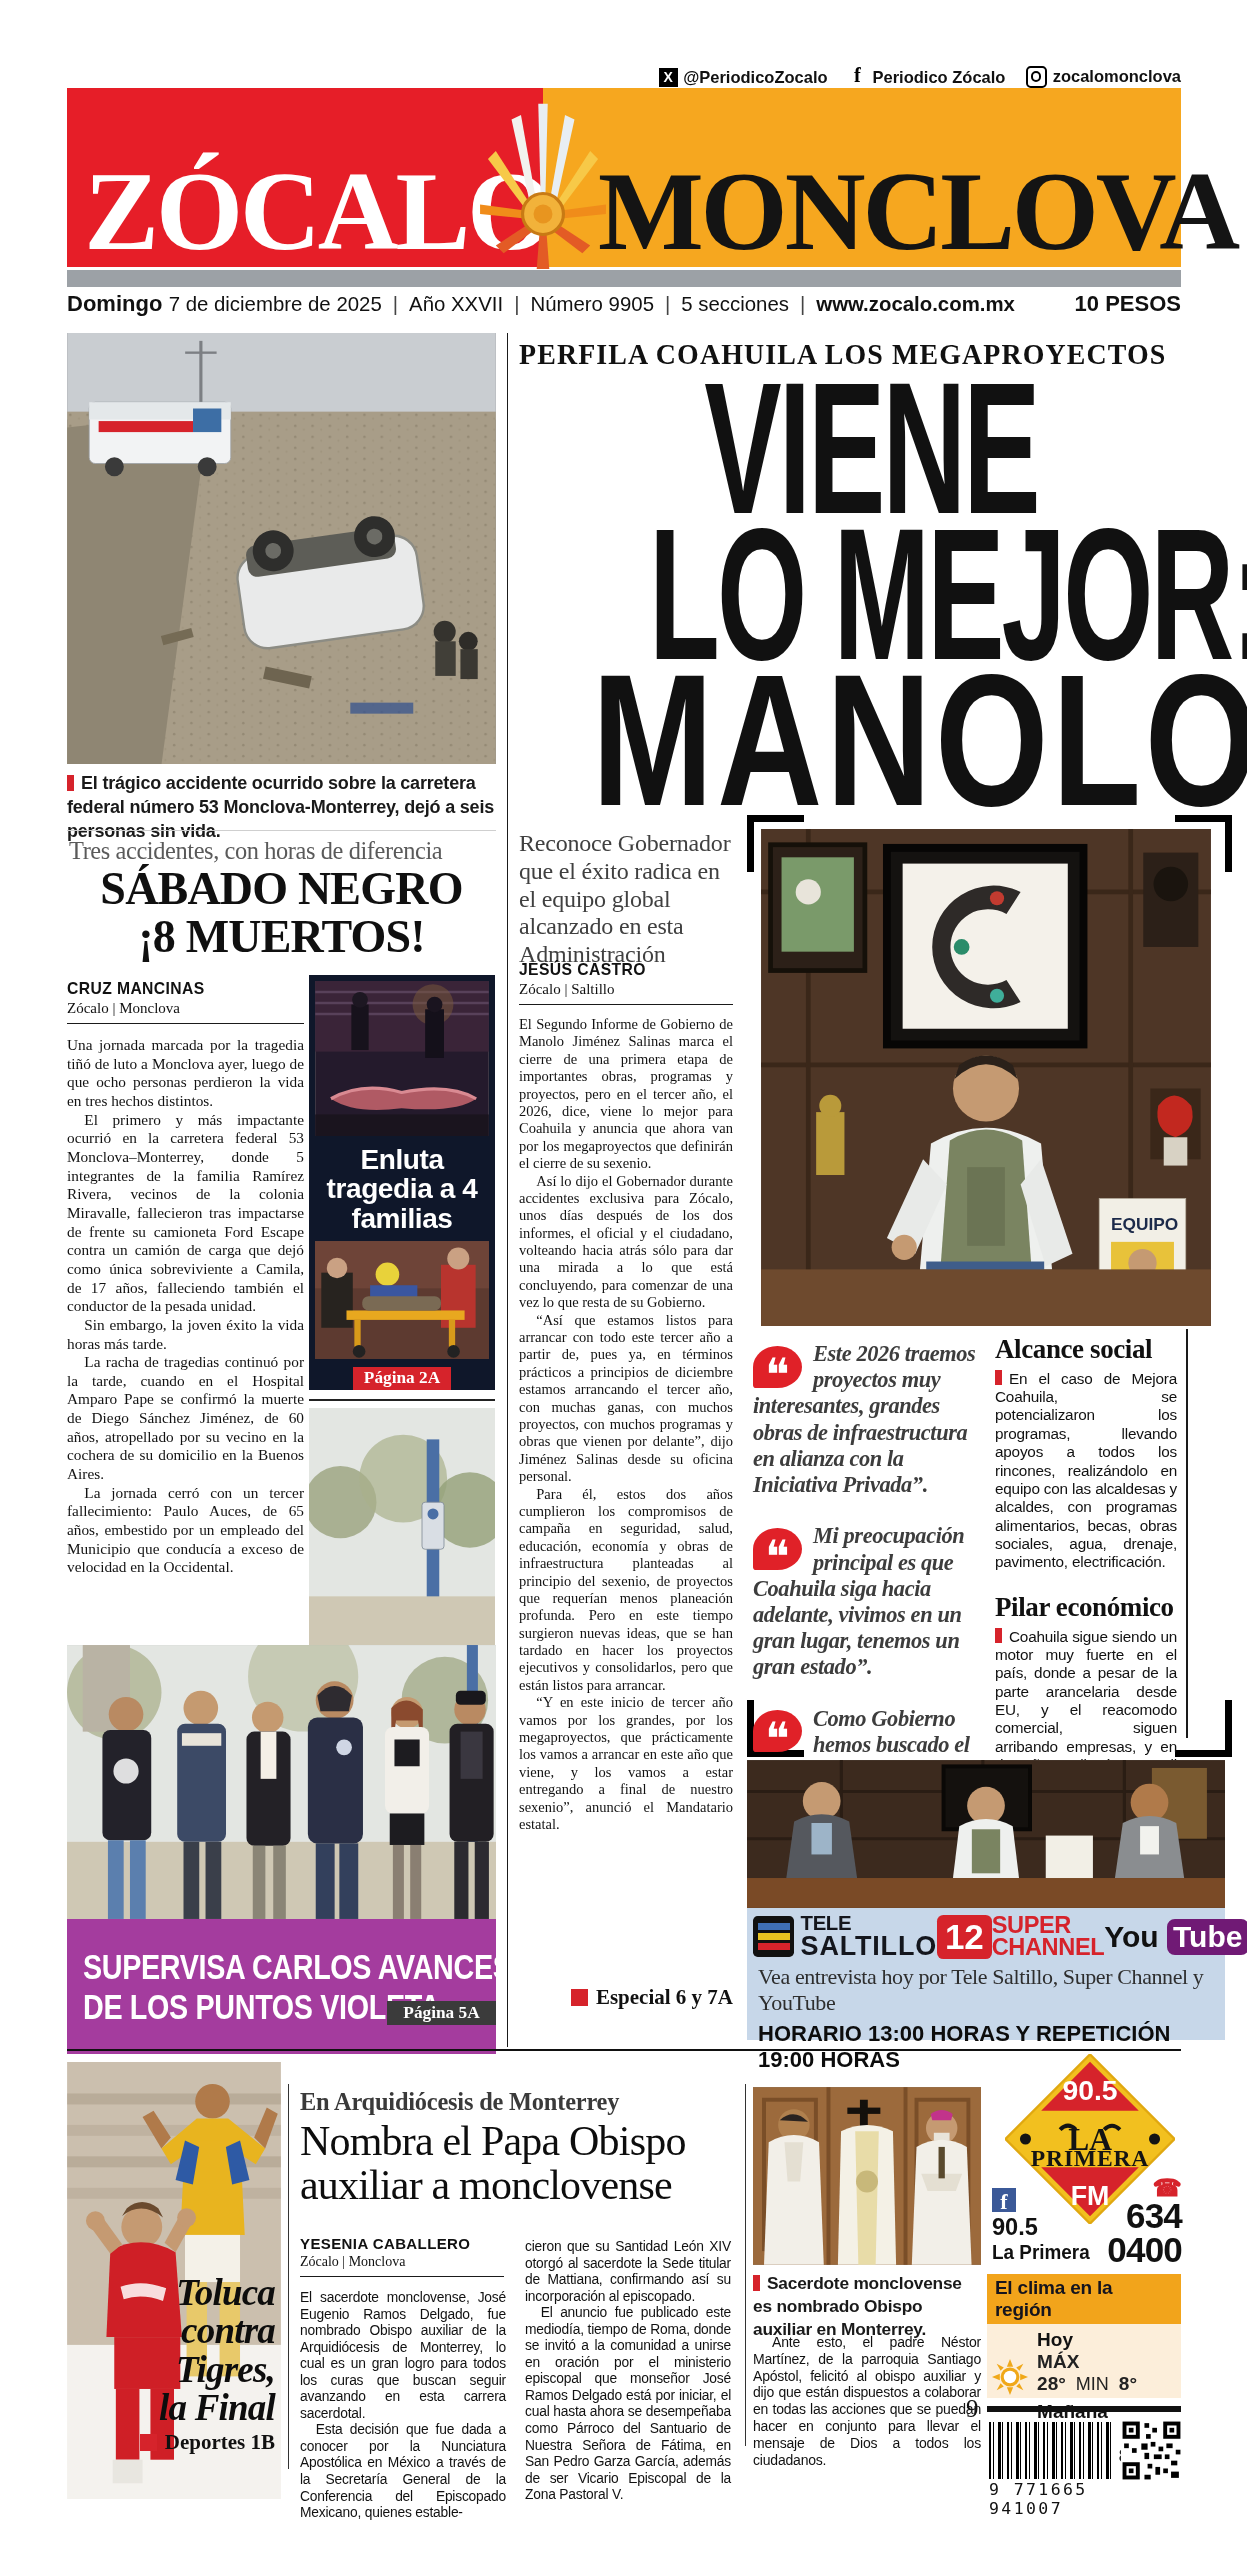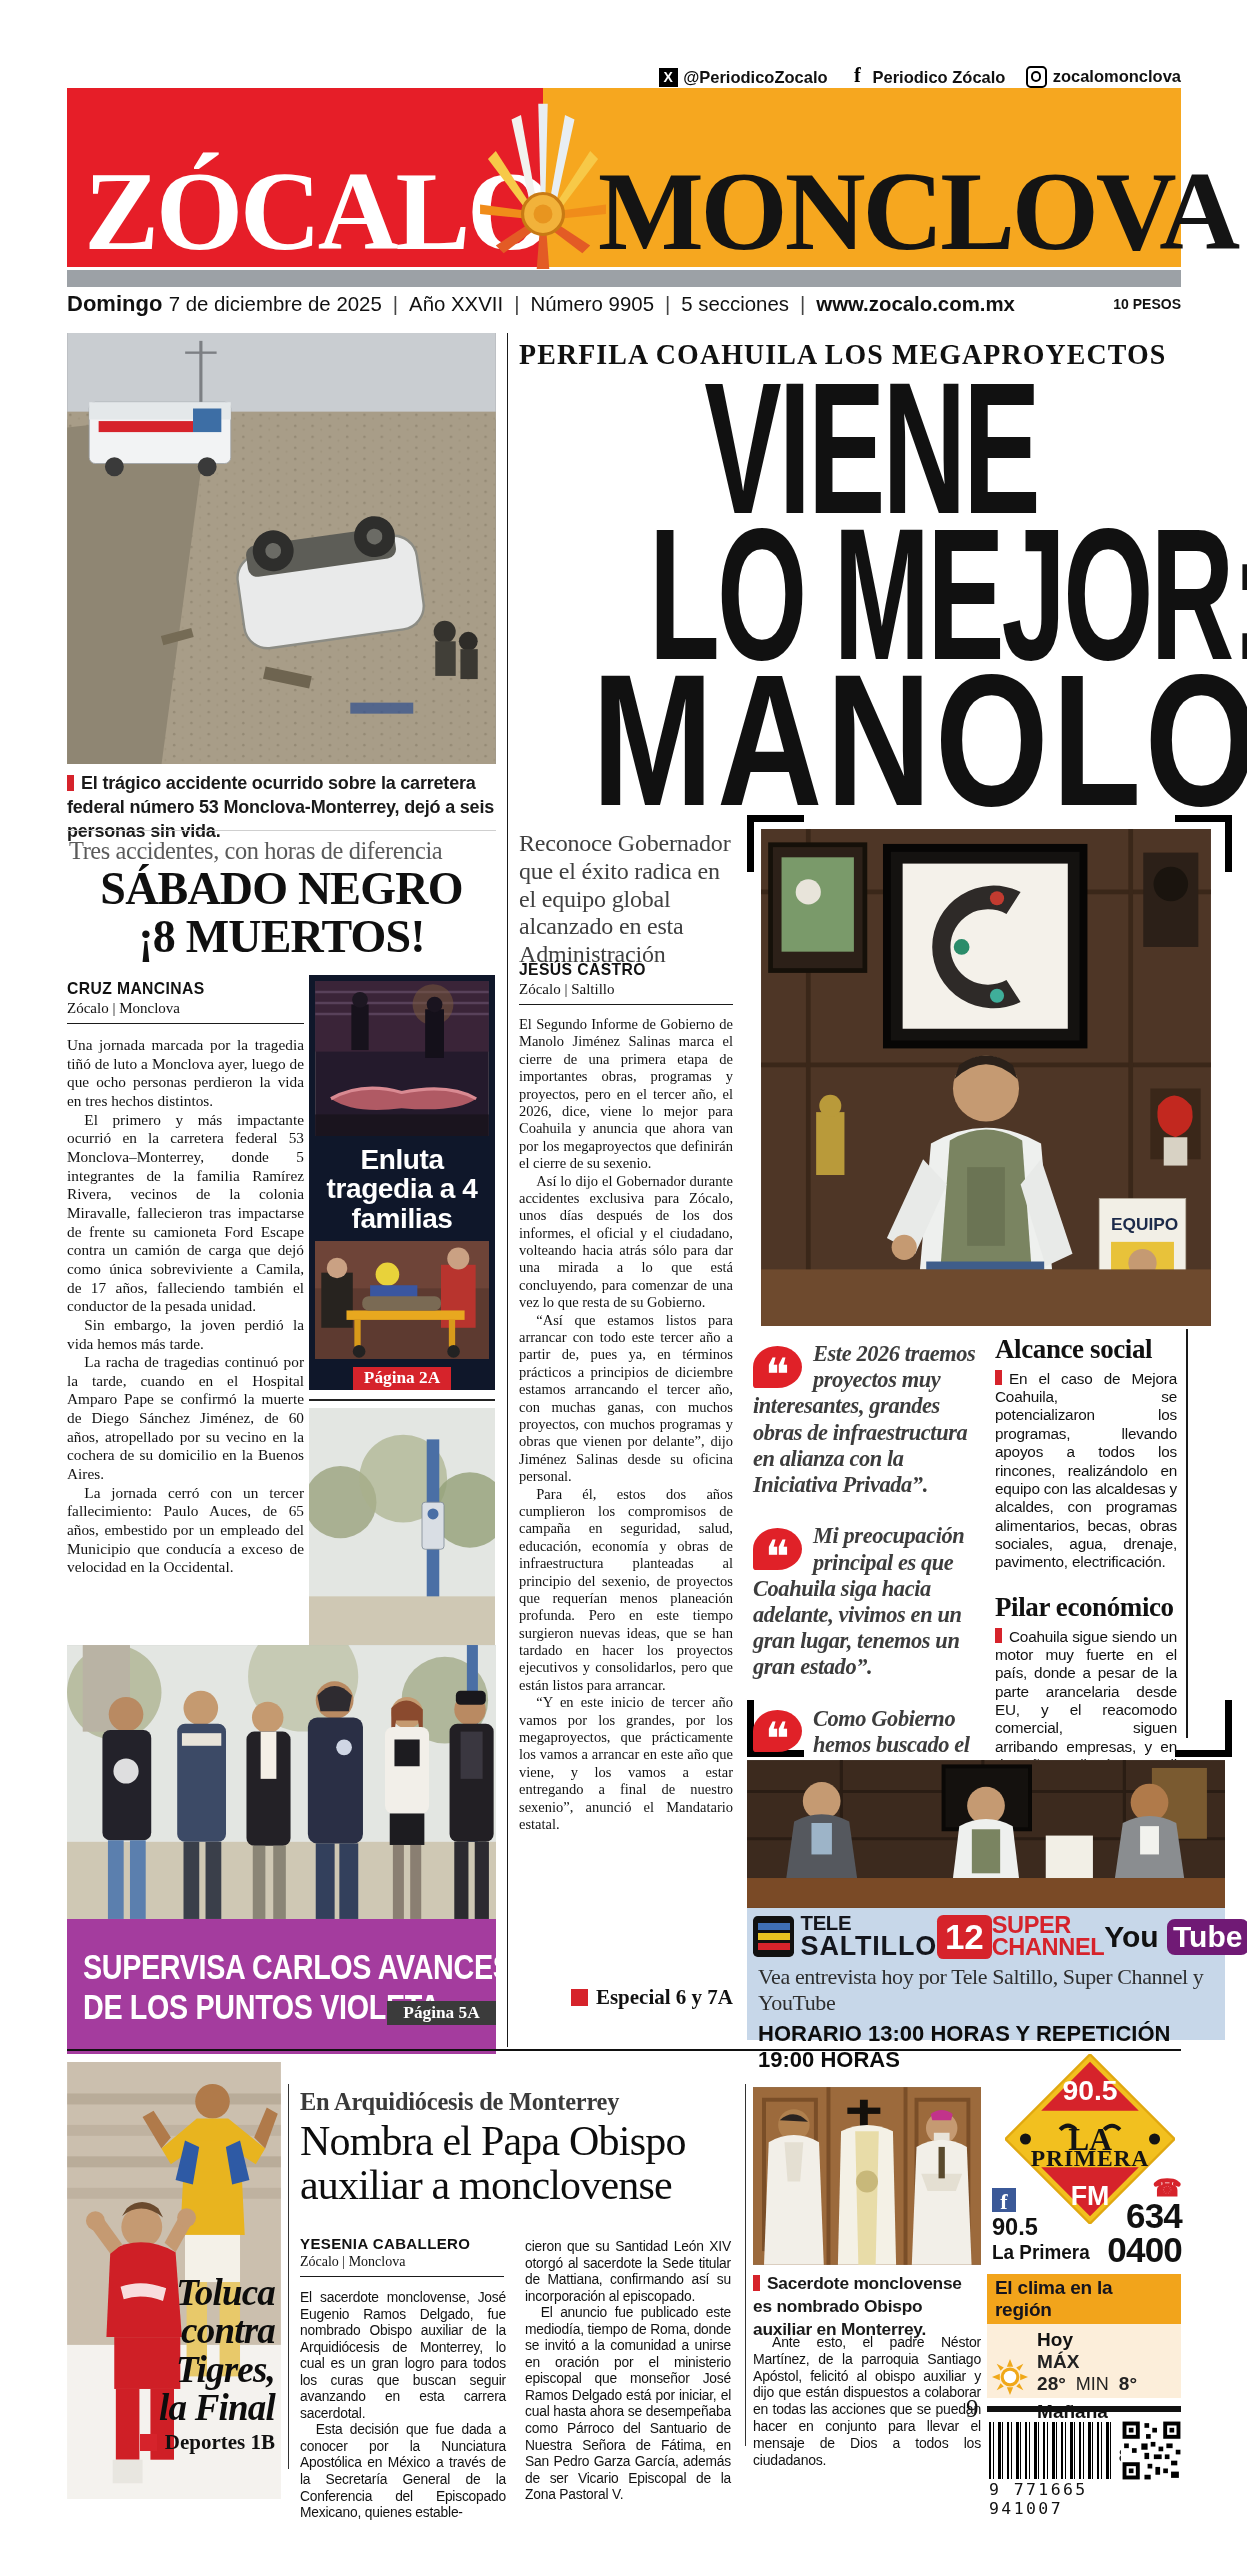--- a/index.html
+++ b/index.html
@@ -26,21 +26,21 @@
              letter-spacing:-3.1px;}
   #mast-red .mast-word{color:#fff;padding-left:17.3px;}
   #mast-orange .mast-word{color:#141414;padding-left:55px;}
   #graybar{left:67px;top:270px;width:1114px;height:17.3px;background:#9CA1A6;}
 
   
   #dateline{left:67px;top:290px;width:1114px;height:28px;display:flex;align-items:center;font-size:20.4px;}
   #dateline .day{font-weight:bold;font-size:22px;margin-right:6.3px;}
   #dateline .sep{margin:0 11px;color:#444;font-weight:normal;}
   #dateline .site{font-weight:bold;}
-  #dateline .price{margin-left:auto;font-weight:bold;font-size:14px;letter-spacing:0;}
+  #dateline .price{margin-left:auto;font-weight:bold;font-size:22px;letter-spacing:0;}
 
   
   .photo{overflow:hidden;background:#888;}
   .photo svg{display:block;}
 
   
   .caption{font-weight:bold;font-size:18px;line-height:1.32;color:#1a1a1a;letter-spacing:-0.2px;}
   .redmark{display:inline-block;width:7px;height:15.7px;background:#D6232B;margin-right:7px;vertical-align:-1.6px;}
 
   
@@ -251,21 +251,21 @@
     <div>¡8 MUERTOS!</div>
   </div>
   <div class="abs" style="left:67px;top:980px;width:237px;">
     <div class="byline-name">CRUZ MANCINAS</div>
     <div class="byline-org">Zócalo | Monclova</div>
     <div class="byline-rule"></div>
   </div>
   <div class="abs bodytext jtext" style="left:67px;top:1036px;width:237px;">
     <p>Una jornada marcada por la tragedia tiñó de luto a Monclova ayer, luego de que ocho personas perdieron la vida en tres hechos distintos.</p>
     <p>El primero y más impactante ocurrió en la carretera federal 53 Monclova–Monterrey, donde 5 integrantes de la familia Ramírez Rivera, vecinos de la colonia Miravalle, fallecieron tras impactarse de frente su camioneta Ford Escape contra un camión de carga que dejó como única sobreviviente a Camila, de 17 años, falleciendo también el conductor de la pesada unidad.</p>
-    <p>Sin embargo, la joven perdió la vida hemos más tarde.</p>
+    <p>Sin embargo, la joven éxito la vida horas más tarde.</p>
     <p>La racha de tragedias continuó por la tarde, cuando en el Hospital Amparo Pape se confirmó la muerte de Diego Sánchez Jiménez, de 60 años, atropellado por su vecino en la cochera de su domicilio en la Buenos Aires.</p>
     <p>La jornada cerró con un tercer fallecimiento: Paulo Auces, de 65 años, embestido por un empleado del Municipio que conducía a exceso de velocidad en la Occidental.</p>
   </div>
 
   <div class="abs" id="blackcard">
     <div class="photo" style="width:174px;height:157px;margin-top:6.3px;">
       <svg width="174" height="157" viewBox="0 0 221 200">
         <rect width="221" height="200" fill="#241a2c"></rect>
         <rect width="221" height="90" fill="#3a2438"></rect>
         <g stroke="#58415a" stroke-width="3">

